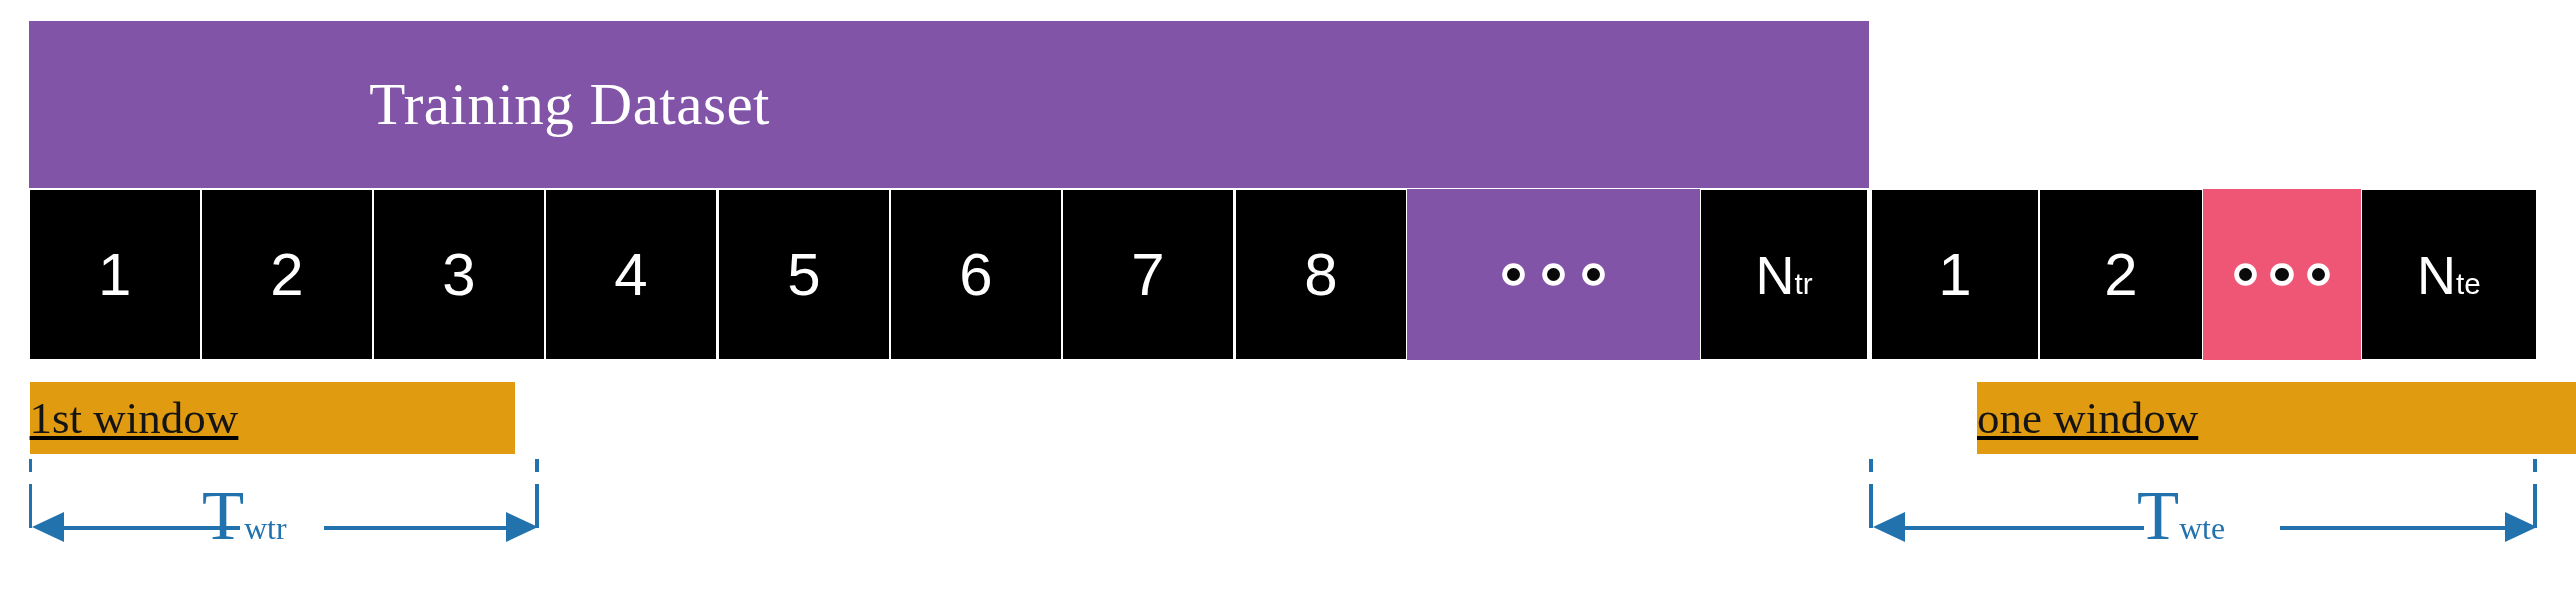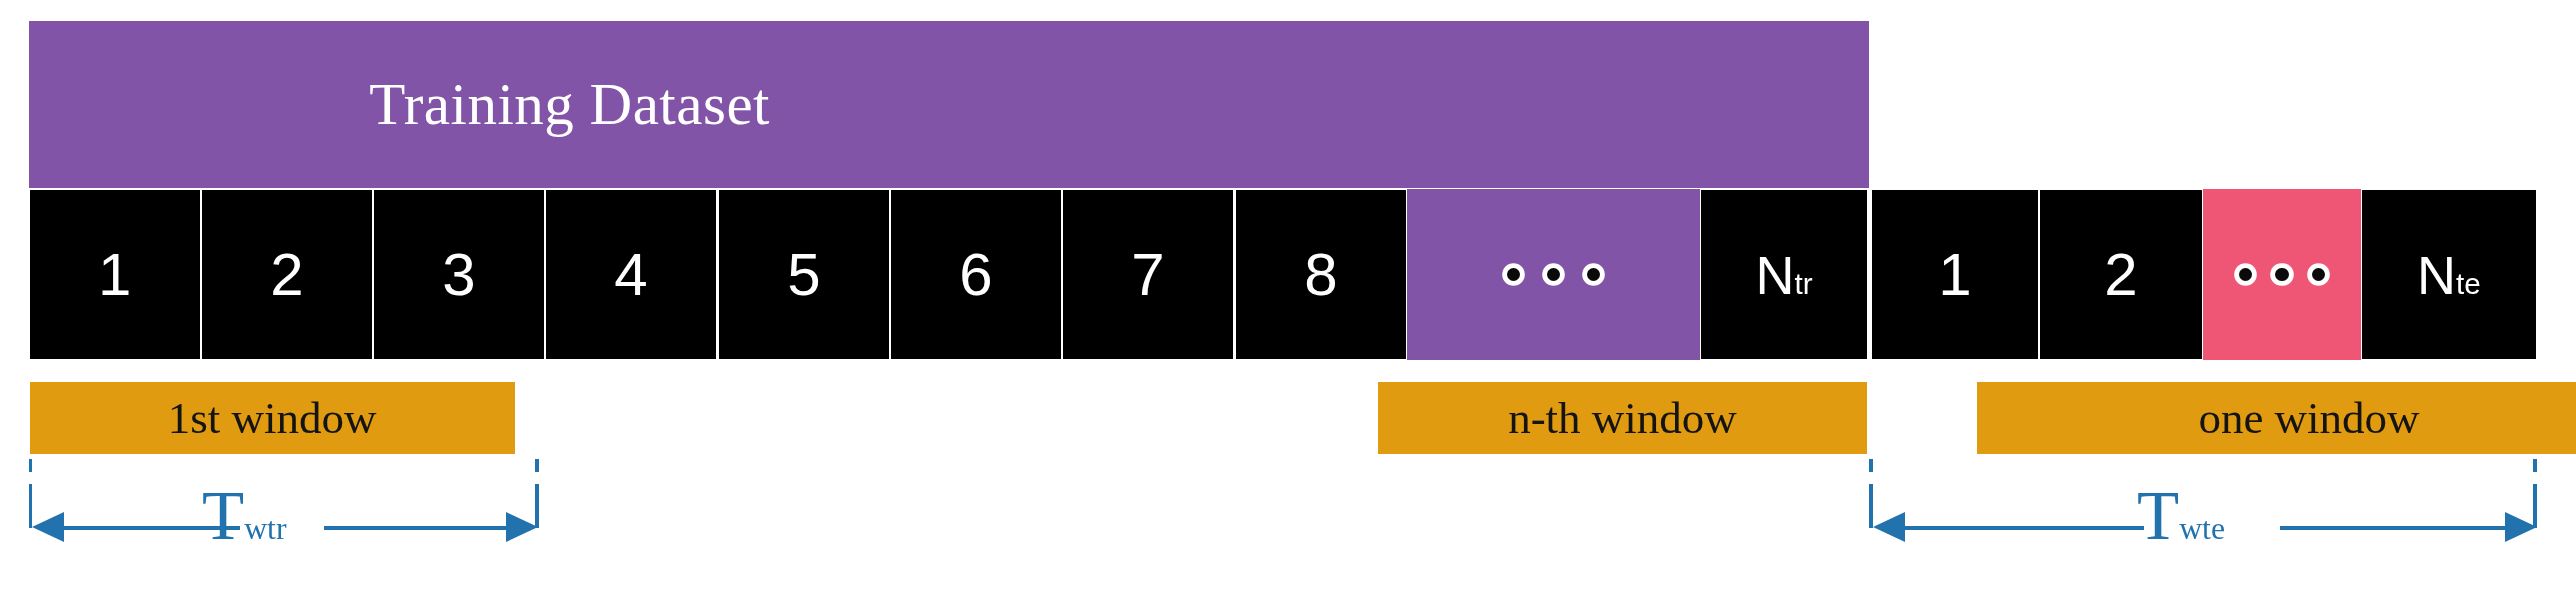--- a/index.html
+++ b/index.html
@@ -47,22 +47,22 @@
   .gap.purple{background:#8254a8;}
   .gap.pink{background:#ef5575;}
   .dot{
     width:13.3px;height:13.3px;border-radius:50%;
     background:#0a0a0a;box-shadow:0 0 0 4.8px #ffffff;
   }
 
   
   .wbar{
     position:absolute;top:381px;height:74px;background:#e09b10;
-    display:flex;align-items:center;justify-content:center;
-    box-sizing:border-box;border:1.9px solid #ffffff;
+    display:flex;align-items:center;justify-content:flex-start;
+    box-sizing:border-box;border:1.9px solid #ffffff;text-decoration:underline;
   }
   .wbar span{
     color:#141414;font-size:45px;line-height:1;white-space:nowrap;
     font-family:"Liberation Serif", serif;
   }
 
   
   .dimgroup{position:absolute;top:459px;height:151px;}
   .tick{
     position:absolute;top:0;width:3.8px;background:#2272ae;
@@ -147,23 +147,20 @@
       <span class="sym">
           <b style="font-weight:400">N</b>
           <sub>te</sub>
         </span>
     </div>
   </div>
 
   <div class="wbar" style="left:28.6px;width:487px;">
     <span>1st window</span>
   </div>
-  <div class="wbar" style="left:1377px;width:491px;">
-    <span>n-th window</span>
-  </div>
   <div class="wbar" style="left:1976px;width:666px;">
     <span>one window</span>
   </div>
 
   <div class="dimgroup" style="left:0px;width:590px;">
     <div class="tick a" style="left:28.6px;"></div>
     <div class="tick b" style="left:28.6px;"></div>
     <div class="tick a" style="left:535px;"></div>
     <div class="tick b" style="left:535px;"></div>
 

